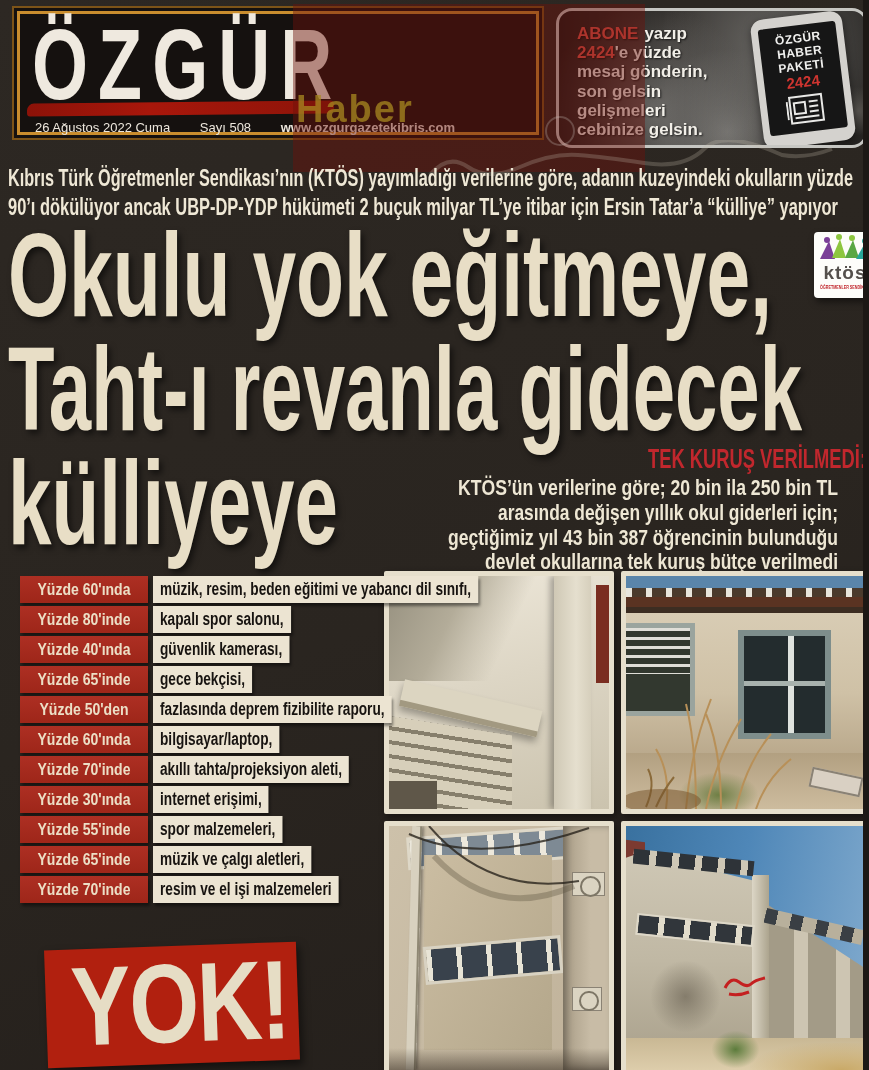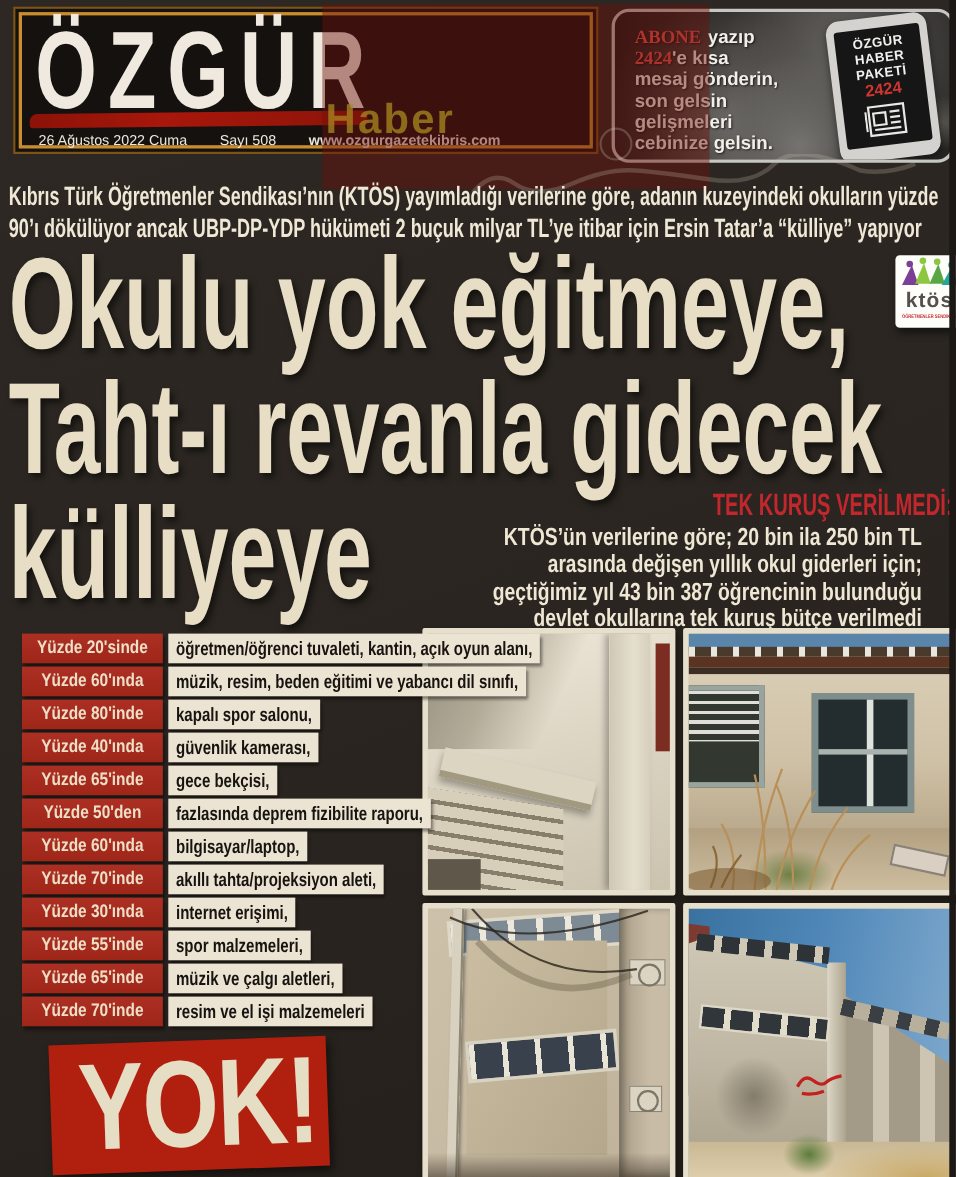--- a/index.html
+++ b/index.html
@@ -24,21 +24,21 @@
   
   .ad{position:absolute;left:556px;top:8px;width:306px;height:134px;border-radius:16px;
       border:3px solid #c6c6c2;overflow:hidden;
       background:radial-gradient(circle at 30% 75%,#6d6b68 0%,transparent 45%),
                  radial-gradient(circle at 72% 28%,#7e7c78 0%,transparent 50%),
                  radial-gradient(circle at 55% 90%,#8a8884 0%,transparent 40%),
                  #33302d;}
   .ad-shade{position:absolute;inset:0;background:linear-gradient(90deg,rgba(0,0,0,.45),transparent 35%,rgba(0,0,0,.25) 90%);}
   .ad-text{position:absolute;left:18px;top:13px;font-size:17px;font-weight:700;
            line-height:1.13;color:#f2efe8;text-shadow:1px 1px 2px rgba(0,0,0,.7);}
-  .ad-red{color:#e05048;font-family:Liberation Serif, serif;}
+  .ad-red{color:#e05048;}
   .ad-ml{margin-left:6px;text-align:right;}
   .phone{position:absolute;left:198px;top:4px;width:92px;height:130px;background:#d4d2ce;
          border-radius:12px;transform:rotate(-7deg);box-shadow:0 3px 8px rgba(0,0,0,.5);}
   .phone-screen{position:absolute;left:7px;top:10px;right:7px;bottom:13px;background:#161616;
                 border-radius:3px;text-align:center;color:#f0f0ee;}
   .ps-line{font-size:12px;font-weight:700;letter-spacing:.5px;line-height:1.15;}
   .ps-line:first-child{margin-top:7px;}
   .ps-num{font-size:15px;font-weight:700;color:#d03530;line-height:1.2;}
   .ps-icon{margin-top:3px;}
   .thumb{position:absolute;right:-14px;bottom:6px;width:42px;height:56px;border-radius:50%;
@@ -183,21 +183,21 @@
       <span>26 Ağustos 2022 Cuma</span>
       <span>Sayı 508</span>
       <span class="site">www.ozgurgazetekibris.com</span>
     </div>
   </div>
 
   <div class="ad">
     <div class="ad-shade"></div>
     <div class="ad-text">
       <div><span class="ad-red">ABONE</span><span class="ad-ml">yazıp</span></div>
-      <div><span class="ad-red">2424</span><span>'e kısa</span></div>
+      <div><span class="ad-red">2424</span><span>'e yüzde</span></div>
       <div>mesaj gönderin,</div>
       <div>son gelsin</div>
       <div>gelişmeleri</div>
       <div>cebinize gelsin.</div>
     </div>
     <div class="thumb"></div>
     <div class="phone">
       <div class="phone-screen">
         <div class="ps-line">ÖZGÜR</div>
         <div class="ps-line">HABER</div>
@@ -255,26 +255,20 @@
     <text class="k-label" x="866" y="27" text-anchor="end" textLength="218" lengthAdjust="spacingAndGlyphs">TEK KURUŞ VERİLMEDİ:</text>
     <text class="k-line" x="838" y="54" text-anchor="end" textLength="380" lengthAdjust="spacingAndGlyphs">KTÖS’ün verilerine göre; 20 bin ila 250 bin TL</text>
     <text class="k-line" x="838" y="79" text-anchor="end" textLength="340" lengthAdjust="spacingAndGlyphs">arasında değişen yıllık okul giderleri için;</text>
     <text class="k-line" x="838" y="104" text-anchor="end" textLength="390" lengthAdjust="spacingAndGlyphs">geçtiğimiz yıl 43 bin 387 öğrencinin bulunduğu</text>
     <text class="k-line" x="838" y="128" text-anchor="end" textLength="353" lengthAdjust="spacingAndGlyphs">devlet okullarına tek kuruş bütçe verilmedi</text>
   </svg>
 
   <div class="stats">
     <div class="stat-row">
         <div class="stat-label">
-          <i>Yüzde 20'sinde</i>
-        </div>
-        <div class="stat-item">öğretmen/öğrenci tuvaleti, kantin, açık oyun alanı,</div>
-      </div>
-    <div class="stat-row">
-        <div class="stat-label">
           <i>Yüzde 60'ında</i>
         </div>
         <div class="stat-item">müzik, resim, beden eğitimi ve yabancı dil sınıfı,</div>
       </div>
     <div class="stat-row">
         <div class="stat-label">
           <i>Yüzde 80'inde</i>
         </div>
         <div class="stat-item">kapalı spor salonu,</div>
       </div>

